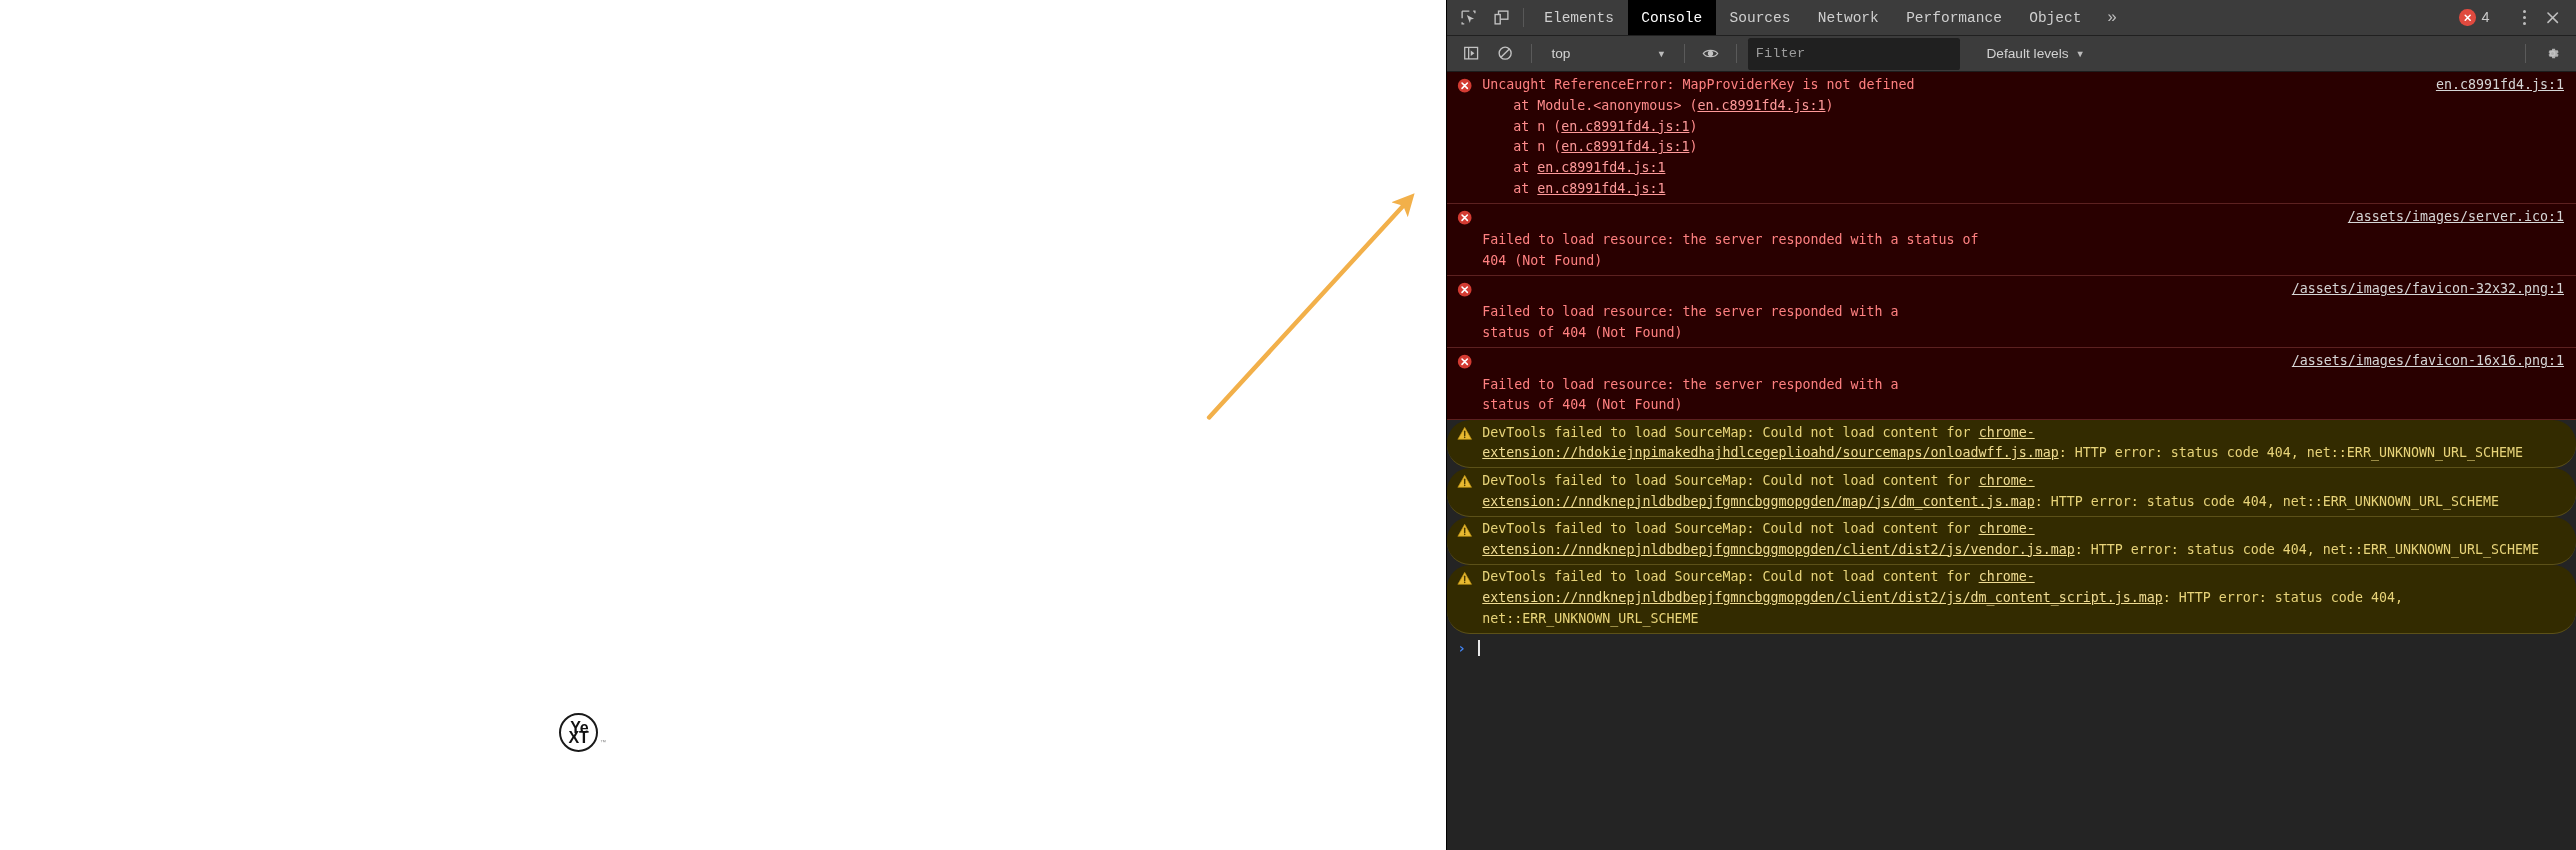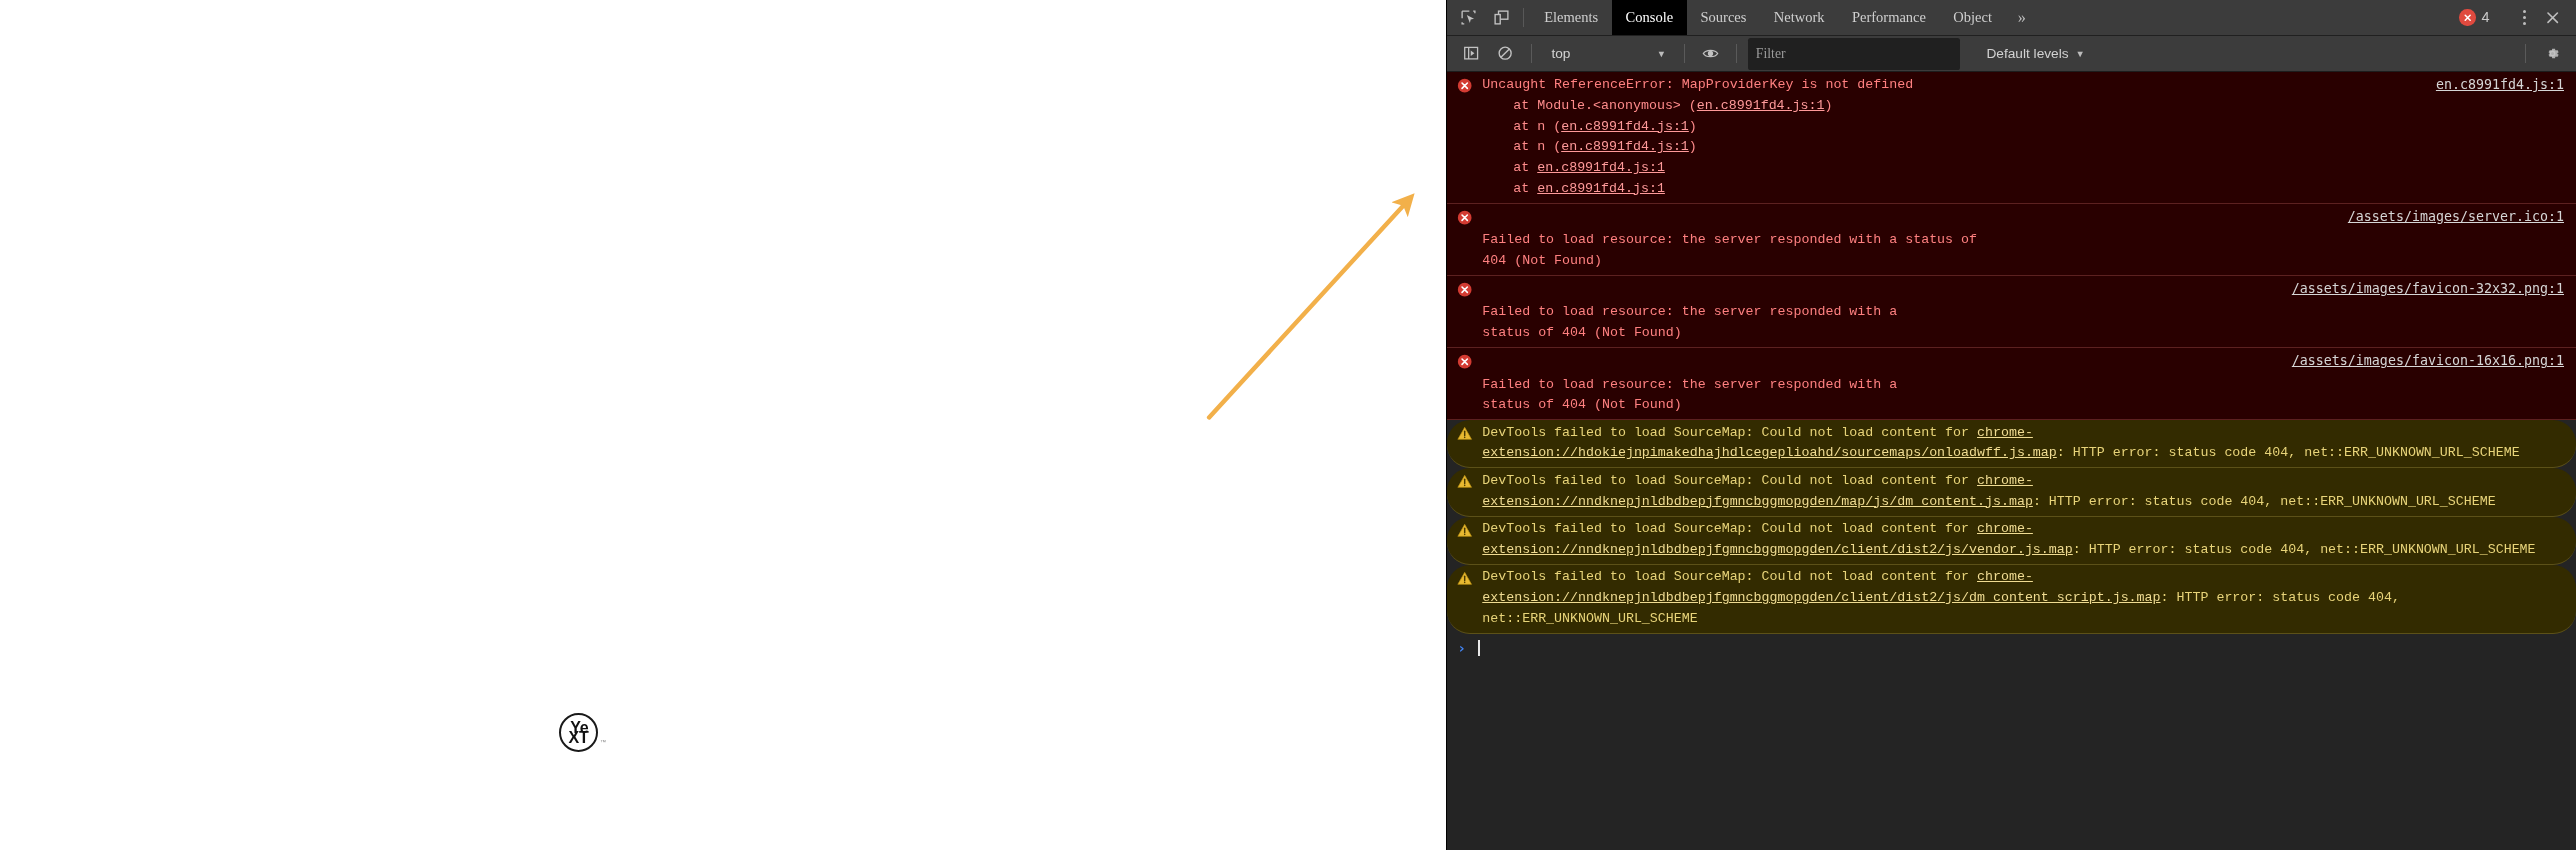--- a/index.html
+++ b/index.html
@@ -112,21 +112,21 @@
     align-items: stretch;
     flex: 1;
     margin-left: 3.4px;
   }
   .tab {
     display: flex;
     align-items: center;
     padding: 0 13.7px;
     font-size: 14.5px;
     color: #cfcfcf;
-    font-family: Liberation Serif, serif;
+    font-family: Liberation Mono, monospace;
     white-space: nowrap;
   }
   .tab.active {
     background: #000000;
     color: #ffffff;
   }
   .tab.more {
     color: #bdbdbd;
     font-size: 16.3px;
     padding: 0 12px;
@@ -203,21 +203,21 @@
   .ctx-select .caret { font-size: 9.4px; color: #bcbcbc; margin-left: 8.6px; }
   .filter-input {
     width: 212px;
     height: 32px;
     background: #202020;
     border: none;
     border-radius: 2.6px;
     color: #d5d5d5;
     font-size: 13.7px;
     padding: 0 7.7px;
-    font-family: Liberation Serif, serif;
+    font-family: Liberation Mono, monospace;
     outline: none;
   }
   .filter-input::placeholder { color: #9b9b9b; }
   .levels-select {
     display: flex; align-items: center;
     height: 24px;
     padding: 0 8.6px;
     margin-left: 13.7px;
     color: #d2d2d2;
     font-size: 13.7px;
@@ -257,21 +257,20 @@
     width: 19px; min-width: 19px;
     height: 19px;
     margin-right: 7.7px;
     margin-top: 1.7px;
     display: flex; align-items: center; justify-content: center;
   }
   .msg-body {
     flex: 1;
     min-width: 0;
     word-break: break-word;
-    font-family: Liberation Mono, monospace;
   }
   .msg-text { display: block; }
   .src-link {
     position: absolute;
     right: 12px;
     top: 3.4px;
     color: #c8c8c8;
     text-decoration: underline;
     font-family: "DejaVu Sans Mono", monospace;
     font-size: 13.3px;

